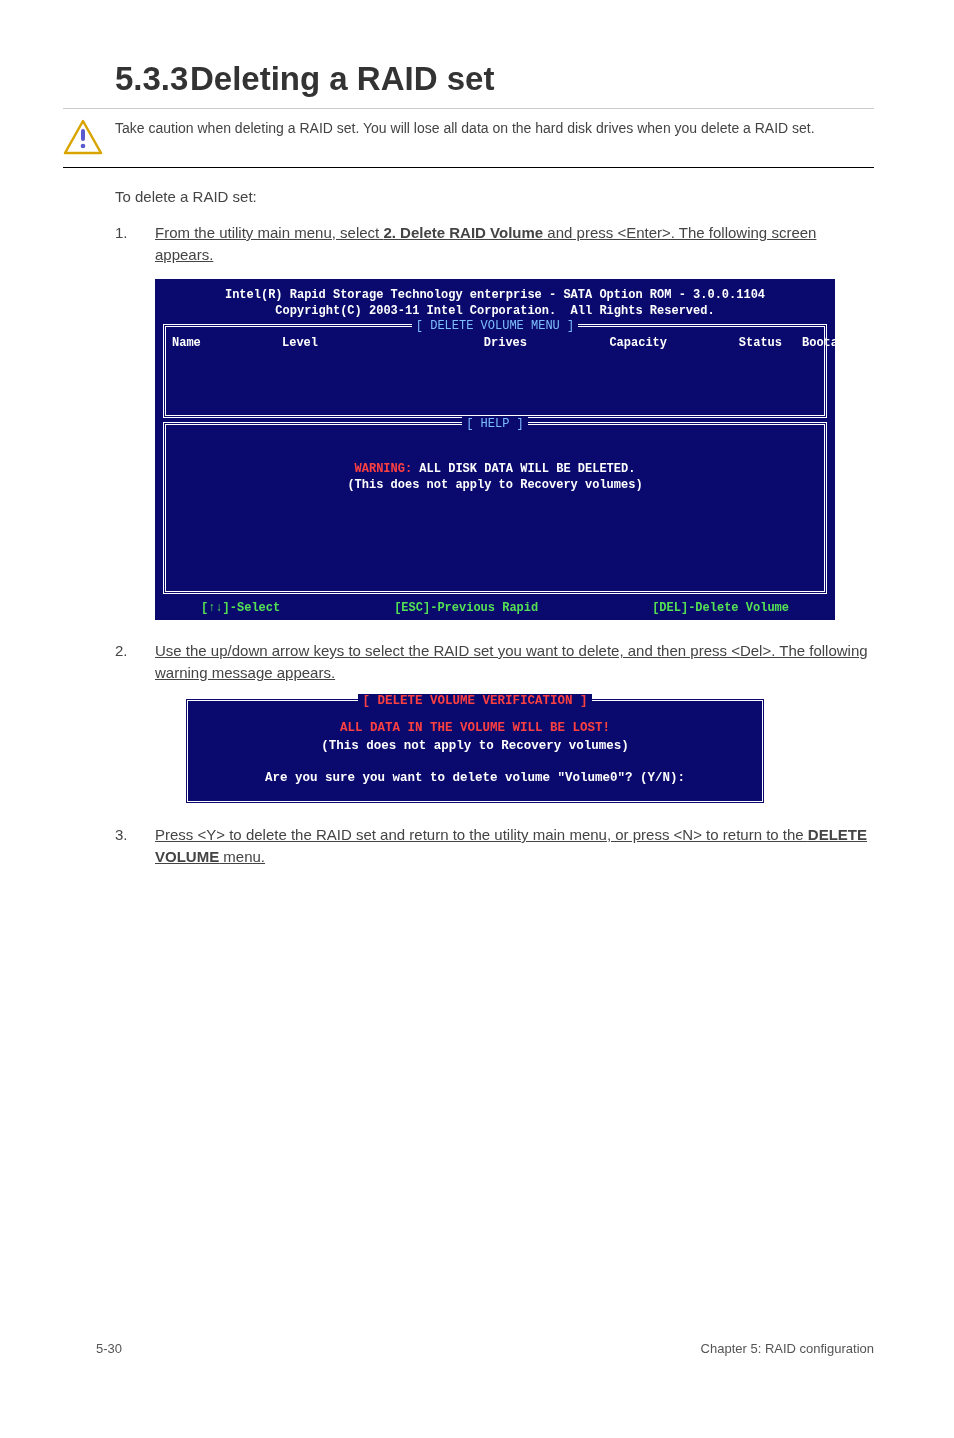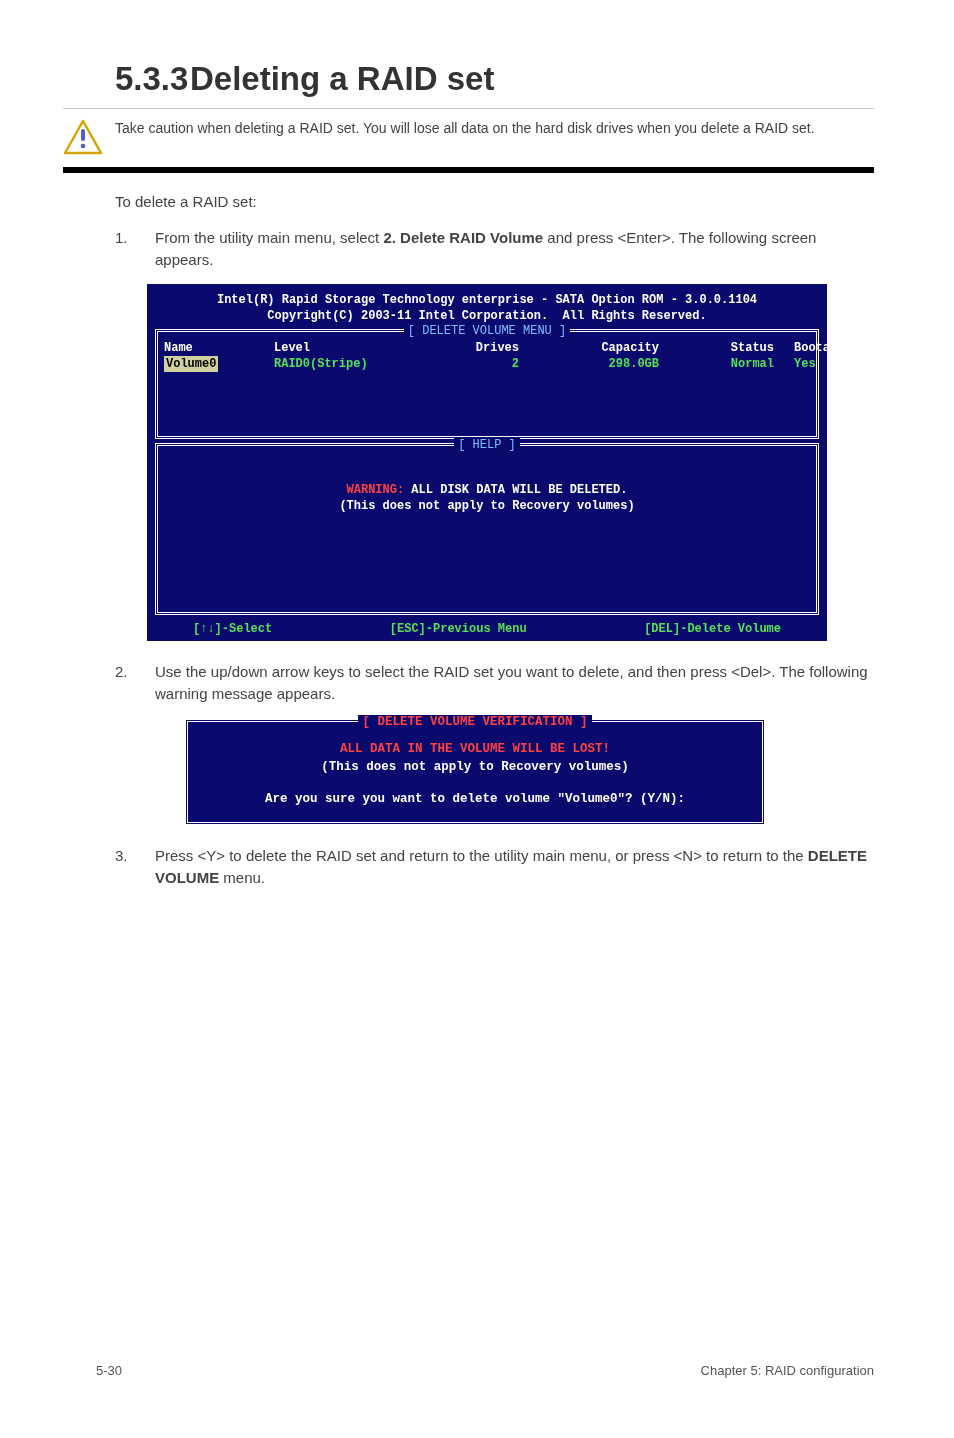--- a/index.html
+++ b/index.html
@@ -21,21 +21,21 @@
   }
   .section-heading .num {
     display: inline-block;
     width: 75px;
   }
   .caution-row {
     display: flex;
     align-items: flex-start;
     margin-bottom: 18px;
     border-top: 1px solid #ccc;
-    border-bottom: 6px solid #000000;
+    border-bottom: 1px solid #000000;
     padding: 8px 0 8px 0;
     margin-left: -52px;
   }
   .caution-icon {
     width: 40px;
     flex: 0 0 40px;
     margin-right: 12px;
     margin-top: 2px;
   }
   .caution-text {
@@ -55,30 +55,31 @@
     font-size: 15px;
     color: #444;
     line-height: 1.45;
     margin: 14px 0;
   }
   .step-num {
     flex: 0 0 40px;
   }
   .step-body {
     flex: 1;
+    text-decoration: underline;
   }
   .bold { font-weight: bold; }
   .bios-box {
     background: #0a0a6e;
     color: #ffffff;
     font-family: "Courier New", monospace;
     font-size: 12px;
     line-height: 1.35;
     padding: 8px 6px 4px 6px;
-    margin: 10px 0 20px 32px;
+    margin: 10px 0 20px 40px;
     width: 680px;
     box-sizing: border-box;
   }
   .bios-header {
     text-align: center;
     font-weight: bold;
     white-space: pre;
   }
   .dbl-frame {
     border: 3px double #ffffff;
@@ -201,46 +202,38 @@
     <div class="dbl-frame">
       <div class="frame-title"><span>[ DELETE VOLUME MENU ]</span></div>
       <div class="bios-table-row">
         <div class="col-name">Name</div>
         <div class="col-level">Level</div>
         <div class="col-drives">Drives</div>
         <div class="col-cap">Capacity</div>
         <div class="col-status">Status</div>
         <div class="col-boot">Bootable</div>
       </div>
-      <div class="bios-table-row data-row">
-        <div class="col-name"><span class="sel-name">Volume0</span></div>
-        <div class="col-level">RAID0(Stripe)</div>
-        <div class="col-drives">2</div>
-        <div class="col-cap">298.0GB</div>
-        <div class="col-status">Normal</div>
-        <div class="col-boot">Yes</div>
-      </div>
       <div class="frame-spacer"></div>
     </div>
 
     <div class="dbl-frame help-frame">
       <div class="frame-title"><span>[ HELP ]</span></div>
       <div class="help-content">
         <div style="height:6px"></div>
         <div style="height:12px"></div>
         <div style="font-weight:bold">
           <span class="warn-red">WARNING:</span><span> ALL DISK DATA WILL BE DELETED.</span>
         </div>
         <div style="font-weight:bold">(This does not apply to Recovery volumes)</div>
       </div>
     </div>
 
     <div class="footer-row">
       <span>[↑↓]-Select</span>
-      <span>[ESC]-Previous Menu</span>
+      <span>[ESC]-Previous Rapid</span>
       <span>[DEL]-Delete Volume</span>
     </div>
   </div>
 
   <div class="step">
     <div class="step-num">2.</div>
     <div class="step-body">Use the up/down arrow keys to select the RAID set you want to delete, and then press &lt;Del&gt;. The following warning message appears.</div>
   </div>
 
   <div class="dialog-box">

